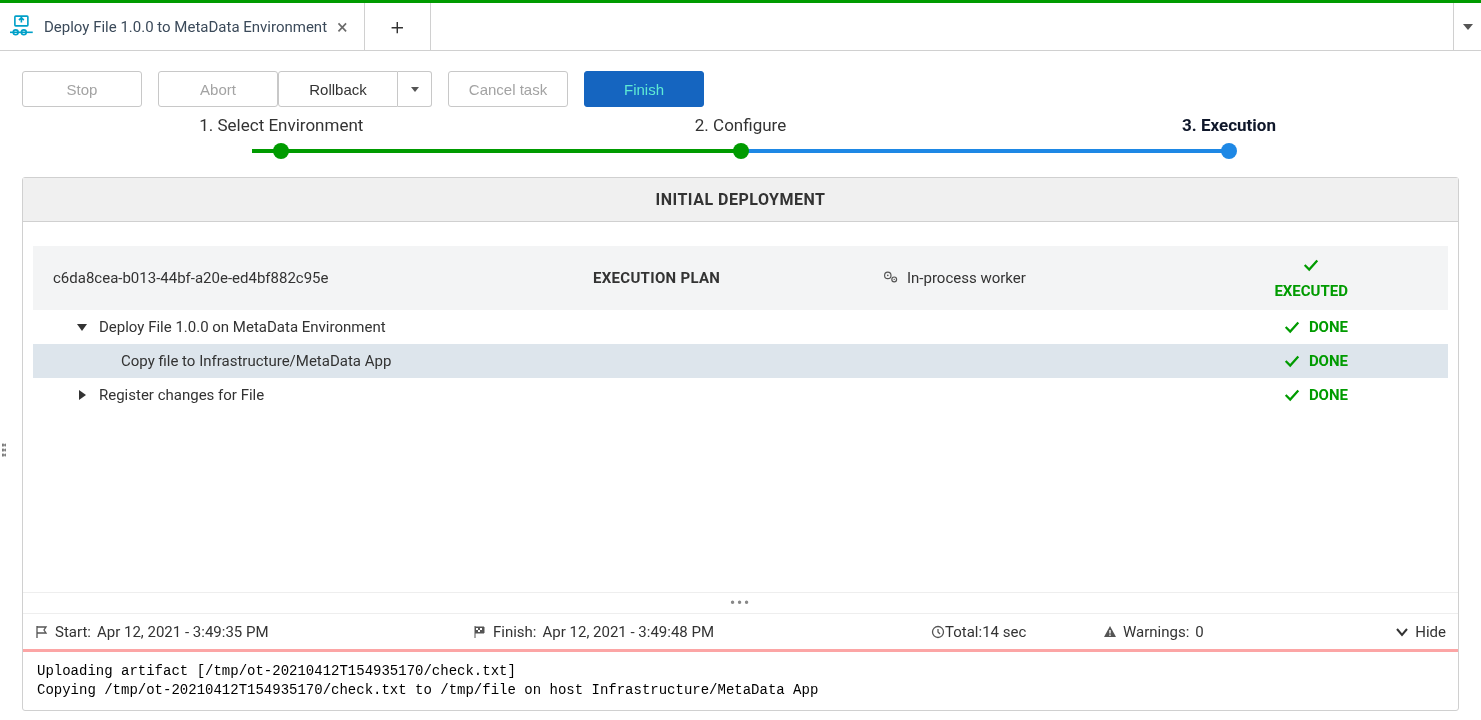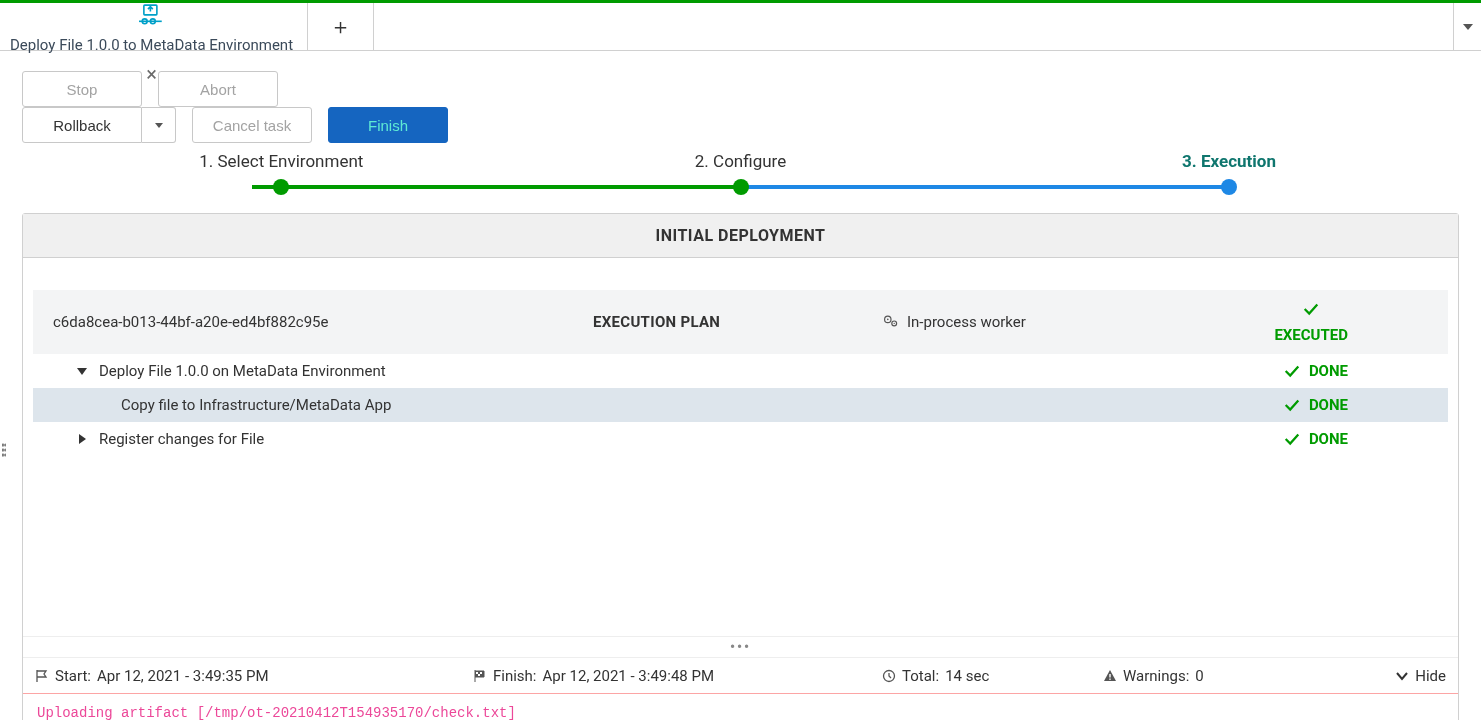--- a/index.html
+++ b/index.html
@@ -21,21 +21,20 @@
     height: 48px;
     position: relative;
   }
   .tab {
     display: flex;
     align-items: center;
     padding: 0 14px 0 10px;
     border-right: 1px solid #d0d0d0;
     gap: 8px;
     position: relative;
-    flex-direction: column;
   }
   .tab .deploy-icon { width: 26px; height: 22px; }
   .tab-title { font-size: 15px; color: #3b4a5a; white-space: nowrap; }
   .tab-close { font-size: 20px; color: #6b6b6b; cursor: pointer; padding: 0 2px; }
   .tab-add {
     width: 66px; display: flex; align-items: center; justify-content: center;
     border-right: 1px solid #d0d0d0;
   }
   .tab-add .plus { font-size: 22px; color: #333; font-weight: 400; }
   .tab-expander {
@@ -49,21 +48,21 @@
   }
   .dots-handle {
     position: absolute; left: 2px; top: 50%; transform: translateY(-50%);
     display: flex; flex-direction: column; gap: 2px;
   }
   .dots-handle div { width: 3px; height: 3px; background: #888; border-radius: 50%; }
   .dots-handle .row2 { display:flex; gap:2px; }
   .dots-handle .dot { width:3px;height:3px;background:#777;border-radius:50%; }
 
   .content { padding: 20px 22px 0 22px; }
-  .action-row { display: flex; justify-content: flex-start; margin-bottom: 14px; flex-direction: column; }
+  .action-row { display: flex; justify-content: flex-start; margin-bottom: 14px; }
   .action-left, .action-right { display: flex; gap: 16px; }
   .btn {
     height: 36px; min-width: 120px; border: 1px solid #c8c8c8;
     border-radius: 3px; background: #fff; font-size: 15px;
     display: inline-flex; align-items: center; justify-content: center;
     padding: 0 18px; cursor: pointer;
   }
   .btn.disabled { color: #a3a3a3; background: #fff; cursor: default; }
   .btn.primary { background: #1565c0; color: #5eead4; border-color: #1565c0; }
   .btn-split { display: flex; }
@@ -72,35 +71,35 @@
     width: 34px; height: 36px; border: 1px solid #c8c8c8; border-left: none;
     border-radius: 0 3px 3px 0; display: flex; align-items: center; justify-content: center;
   }
   .btn-split .drop .arrow {
     width: 0; height: 0; border-left: 4px solid transparent;
     border-right: 4px solid transparent; border-top: 5px solid #555;
   }
 
   .stepper { position: relative; height: 50px; margin: 0 230px 6px 230px; }
   .step-label { position: absolute; top: -6px; font-size: 17px; color: #333; white-space: nowrap; transform: translateX(-50%); }
-  .step-label.active { font-weight: 700; color: #0f766e; }
+  .step-label.active { font-weight: 700; color: #0f172a; }
   .step-track { position: absolute; top: 28px; left: 0; right: 0; height: 4px; }
   .bar-green { position: absolute; left: 0; width: 50%; height: 4px; background: #009b00; top: 0; }
   .bar-blue { position: absolute; left: 50%; right: 0; height: 4px; background: #1e88e5; top: 0; }
   .step-dot { position: absolute; top: 22px; width: 16px; height: 16px; border-radius: 50%; transform: translateX(-50%); }
   .dot-green { background: #009b00; }
   .dot-blue { background: #1e88e5; }
 
   .panel { border: 1px solid #d0d0d0; border-radius: 3px; }
   .panel-header {
     background: #f0f0f0; text-align: center; font-weight: 700;
     letter-spacing: 0.5px; font-size: 16px; padding: 12px 0;
     border-bottom: 1px solid #d0d0d0; color: #333;
   }
-  .exec-body { padding: 32px 10px 0 10px; }
+  .exec-body { padding: 24px 10px 0 10px; }
   .plan-header {
     display: flex; align-items: center; background: #f3f4f5;
     padding: 10px 20px; font-size: 15px; position: relative;
   }
   .plan-id { flex: 0 0 540px; color: #333; }
   .plan-center { font-weight: 700; letter-spacing: 0.3px; }
   .plan-worker { position: absolute; left: 850px; display: flex; align-items: flex-end; gap: 8px; color: #333; }
   .status-right {
     margin-left: auto; display: flex; align-items: center; gap: 8px;
     color: #009b00; font-weight: 700; flex-direction: column;
@@ -128,29 +127,29 @@
   .spacer { height: 180px; }
   .divider-dots { text-align: center; letter-spacing: 2px; color: #888; font-weight: 700; padding: 2px 0; border-top: 1px solid #eee; }
 
   .footer-meta {
     display: flex; align-items: center; padding: 8px 12px; gap: 30px;
     font-size: 15px; color: #333; border-top: 1px solid #eee;
   }
   .footer-meta { position: relative; }
   .meta-start { position: absolute; left: 12px; display:flex; align-items:center; gap:6px;}
   .meta-finish { position: absolute; left: 450px; display:flex; align-items:center; gap:6px;}
-  .meta-total { position: absolute; left: 859px; display:flex; align-items:center; gap:6px;}
+  .meta-total { position: absolute; left: 908px; display:flex; align-items:center; }
   .meta-warn { position: absolute; left: 1080px; display:flex; align-items:center; gap:6px;}
   .meta-hide { position: absolute; right: 12px; display:flex; align-items:center; gap:6px; cursor:pointer;}
   .footer-meta { height: 36px; }
 
   .log {
     font-family: "Courier New", monospace; font-size: 14px;
-    padding: 10px 14px; border-top: 1px solid #fca5a5; white-space: pre; line-height: 1.35;
-    color: #ec4899;
+    padding: 10px 14px; border-top: 3px solid #fca5a5; white-space: pre; line-height: 1.35;
+    color: #000000;
   }
   svg.check { width: 18px; height: 18px; }
   svg.icon-flag { width:14px; height:14px; }
 </style>
 </head>
 <body>
 
 <div class="accent-bar"></div>
 
 <div class="tab-strip">

